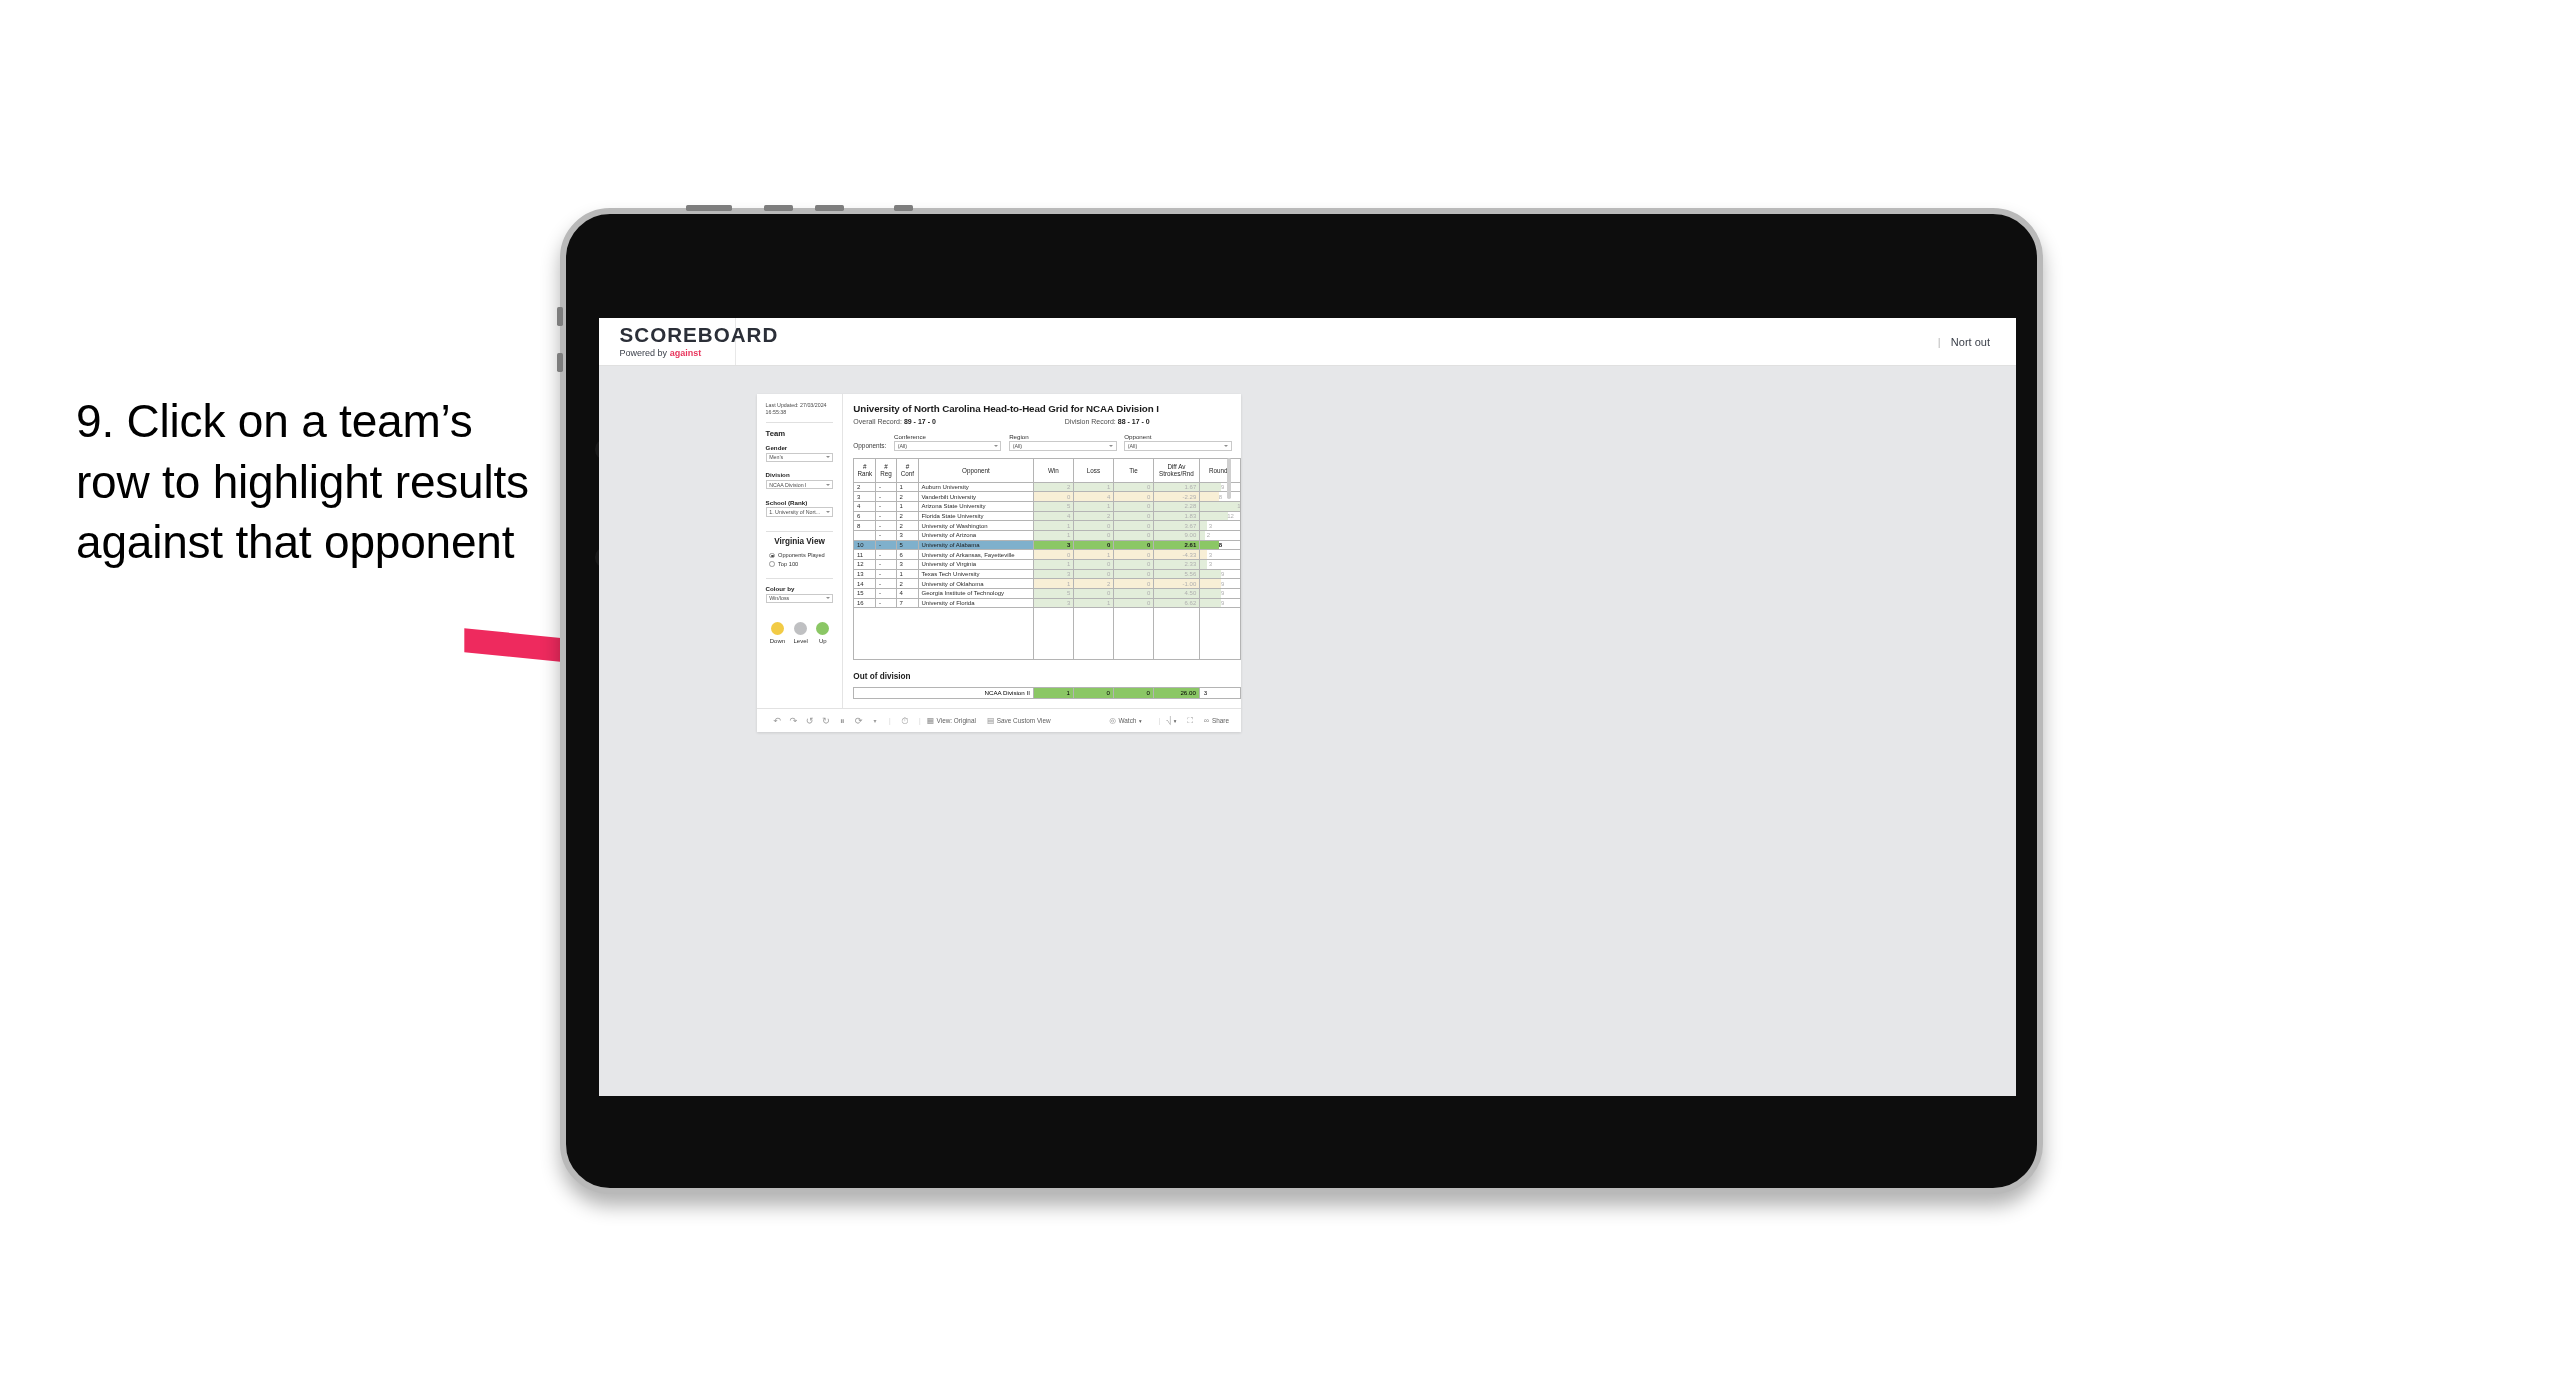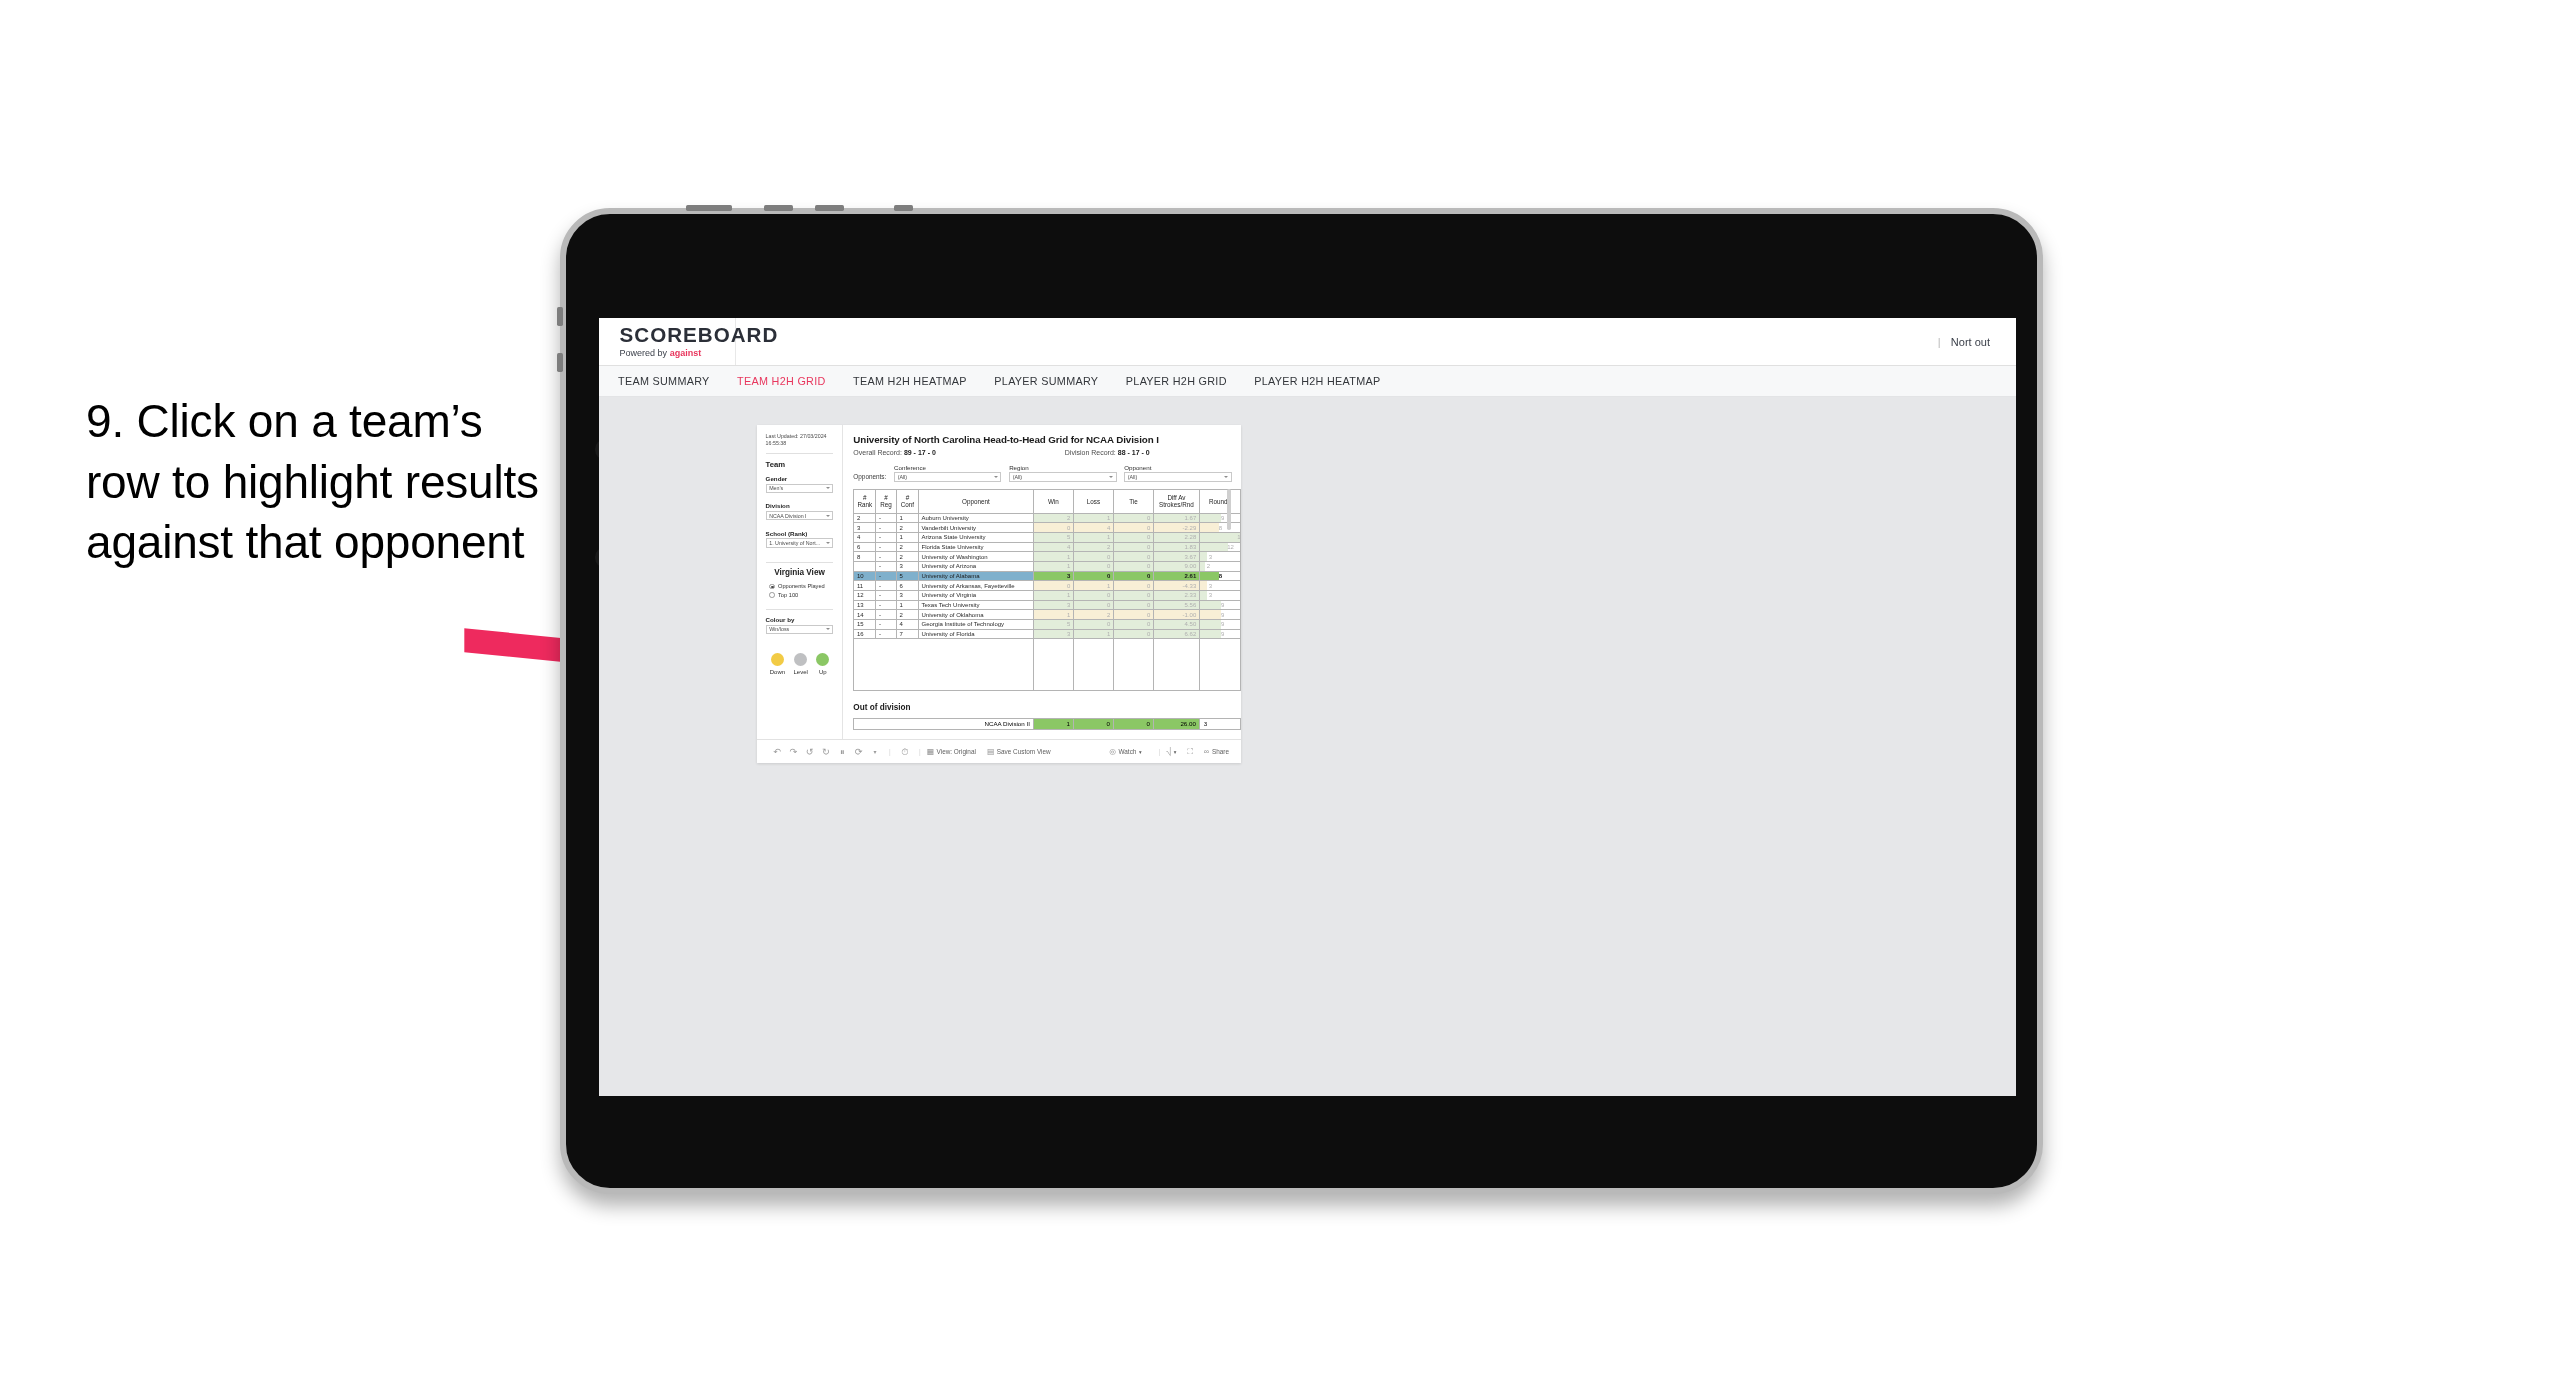--- a/index.html
+++ b/index.html
@@ -14,21 +14,20 @@
   
   .annotation {
     position: absolute;
     left: 76px; top: 391px;
     width: 481px;
     font-size: 46px;
     line-height: 1.32;
     color: #000;
     font-family: "Liberation Sans", sans-serif;
     letter-spacing: -0.2px;
-    margin-left: 10px;
   }
   .arrow-svg { position:absolute; left:429px; top:618px; width:670px; height:137px; }
 
   
   .device {
     position: absolute;
     left: 560px; top: 208px;
     width: 1483px; height: 986px;
     background: #0d0d0d;
     border-radius: 50px;
@@ -204,28 +203,20 @@
         <div class="brand">
           <div class="brand-title">SCOREBOARD</div>
           <div class="brand-sub"><span>Powered by </span><span class="pink">against</span></div>
         </div>
         <div class="topbar-right">
           <span class="vsep">|</span>
           <span>Nort out</span>
         </div>
       </div>
 
-      <div class="subnav">
-        <div class="subnav-item">TEAM SUMMARY</div>
-        <div class="subnav-item active">TEAM H2H GRID</div>
-        <div class="subnav-item">TEAM H2H HEATMAP</div>
-        <div class="subnav-item">PLAYER SUMMARY</div>
-        <div class="subnav-item">PLAYER H2H GRID</div>
-        <div class="subnav-item">PLAYER H2H HEATMAP</div>
-      </div>
 
       <div class="workarea">
         <div class="viz">
           <div class="viz-body">
 
             <div class="sidebar">
               <div class="updated">Last Updated: 27/03/2024 16:55:38</div>
               <div class="side-hr"></div>
               <div class="side-h">Team</div>
 

